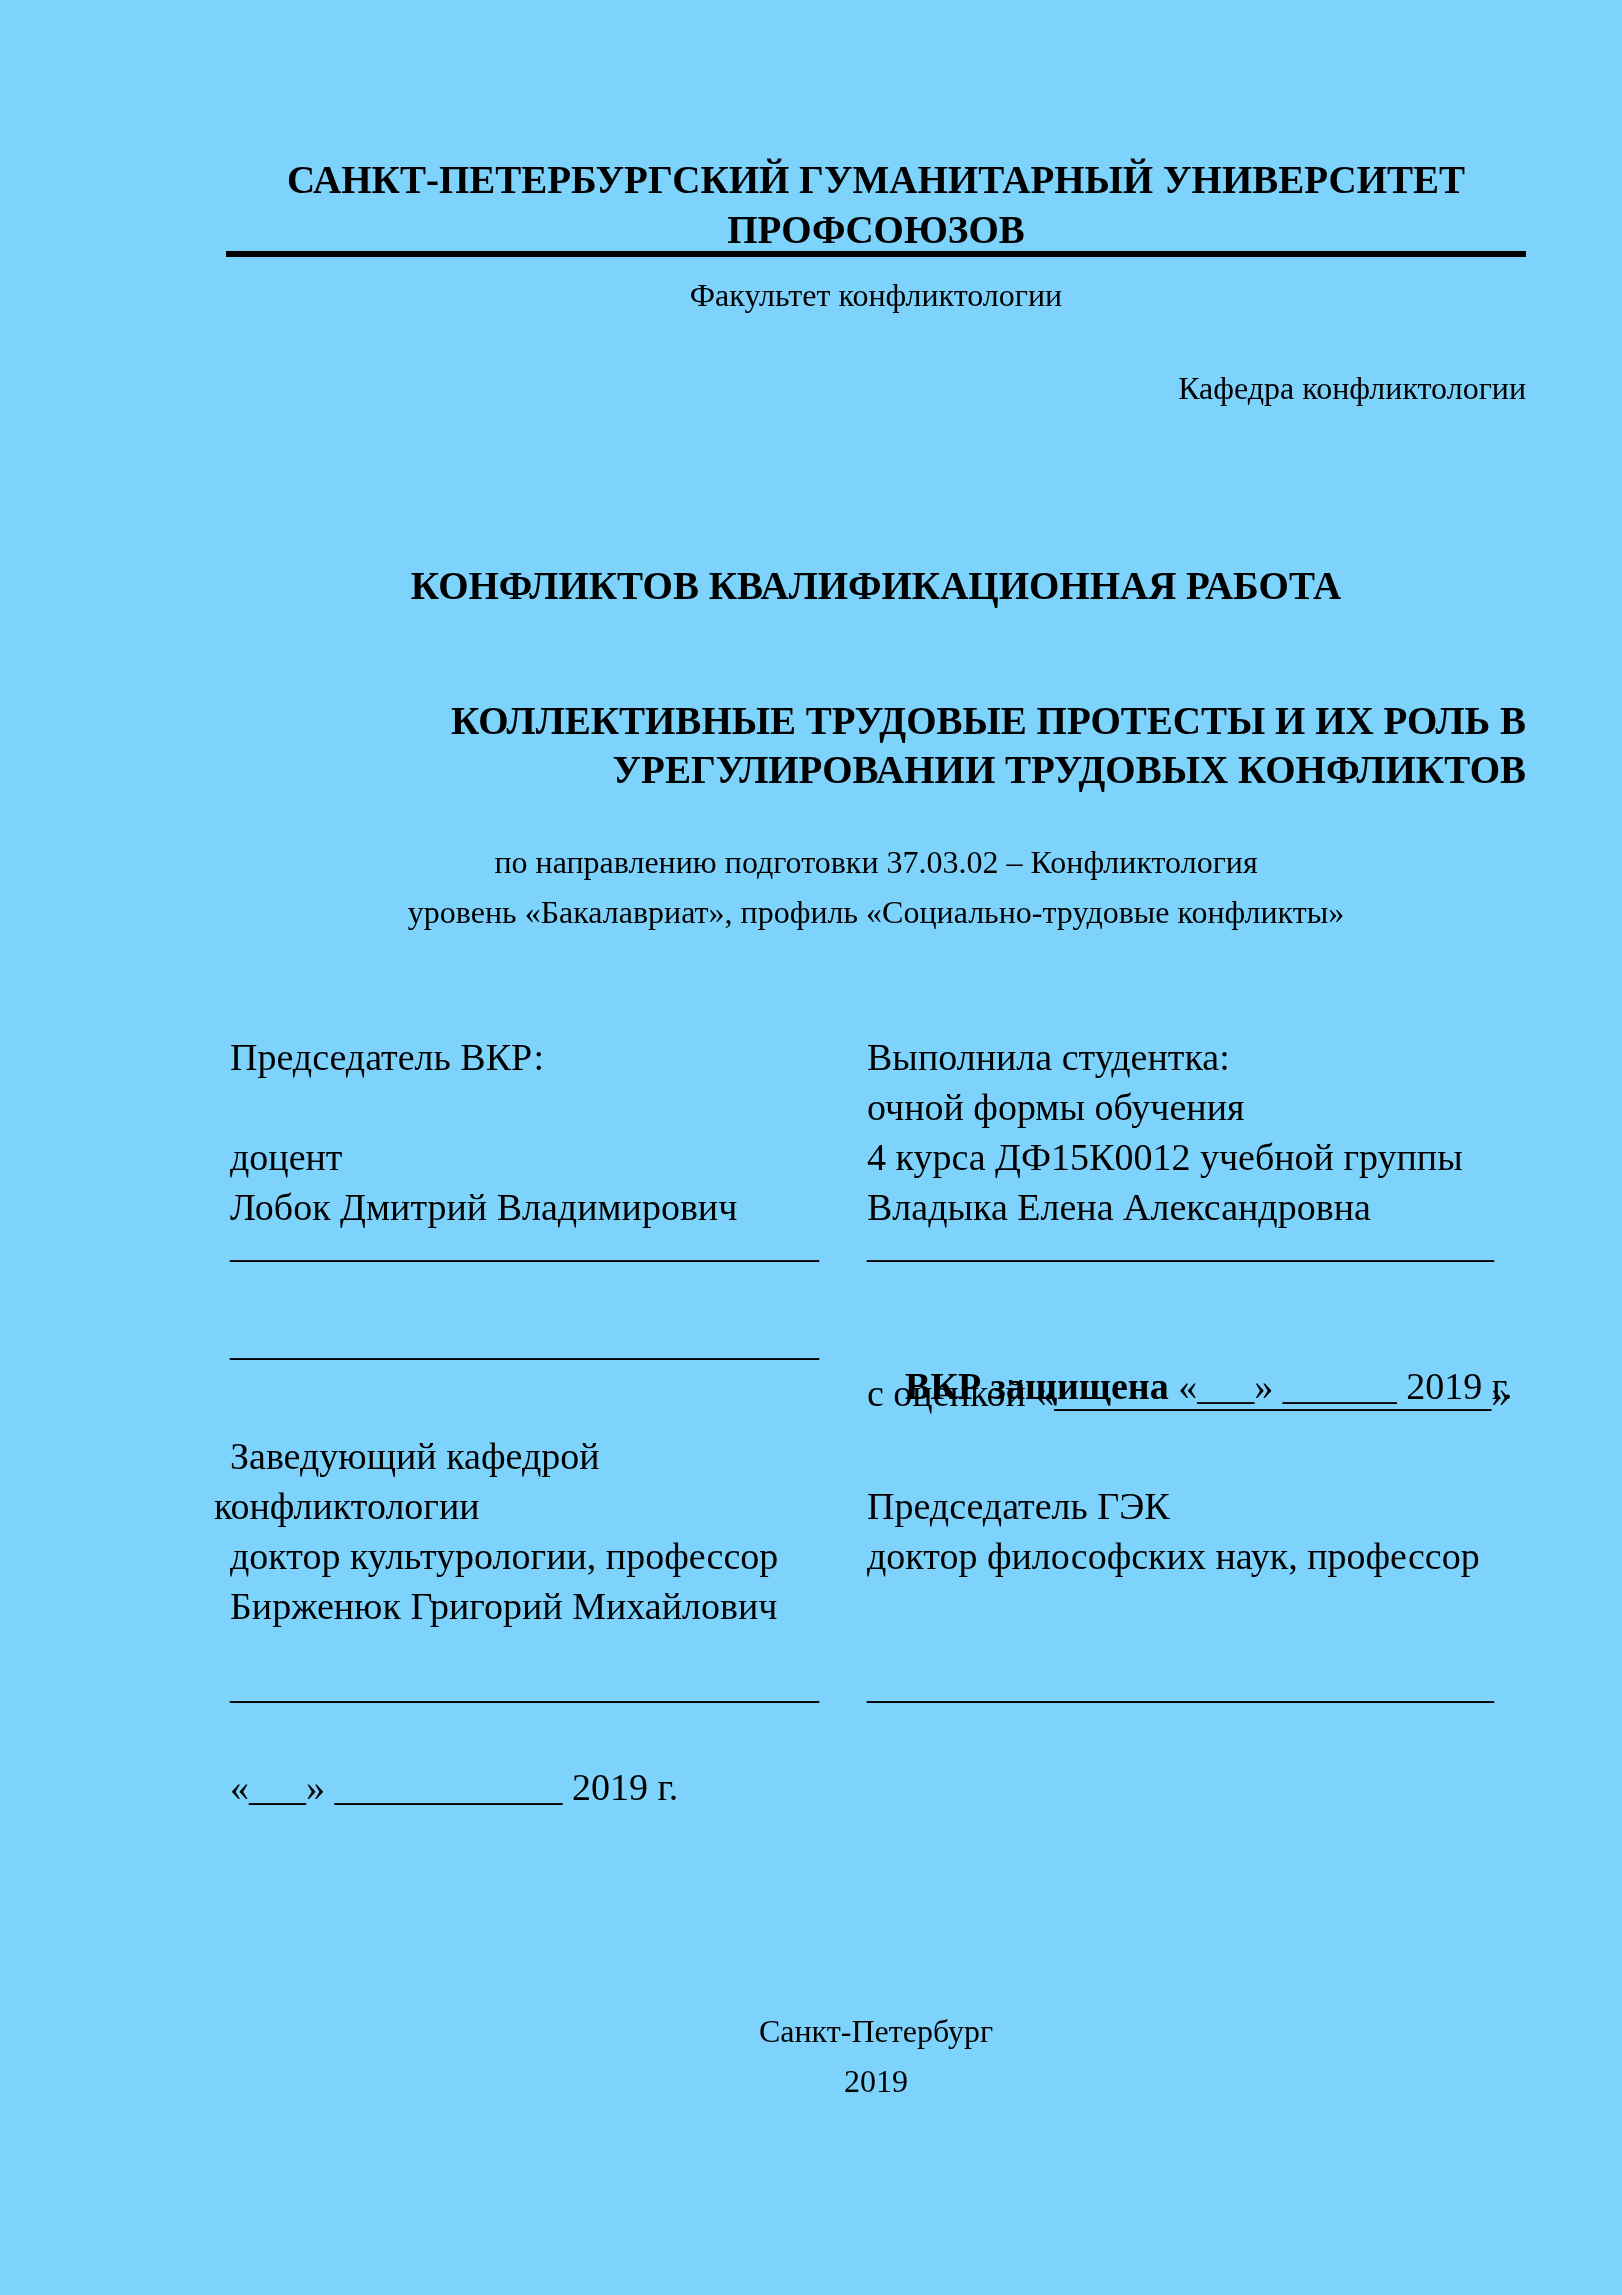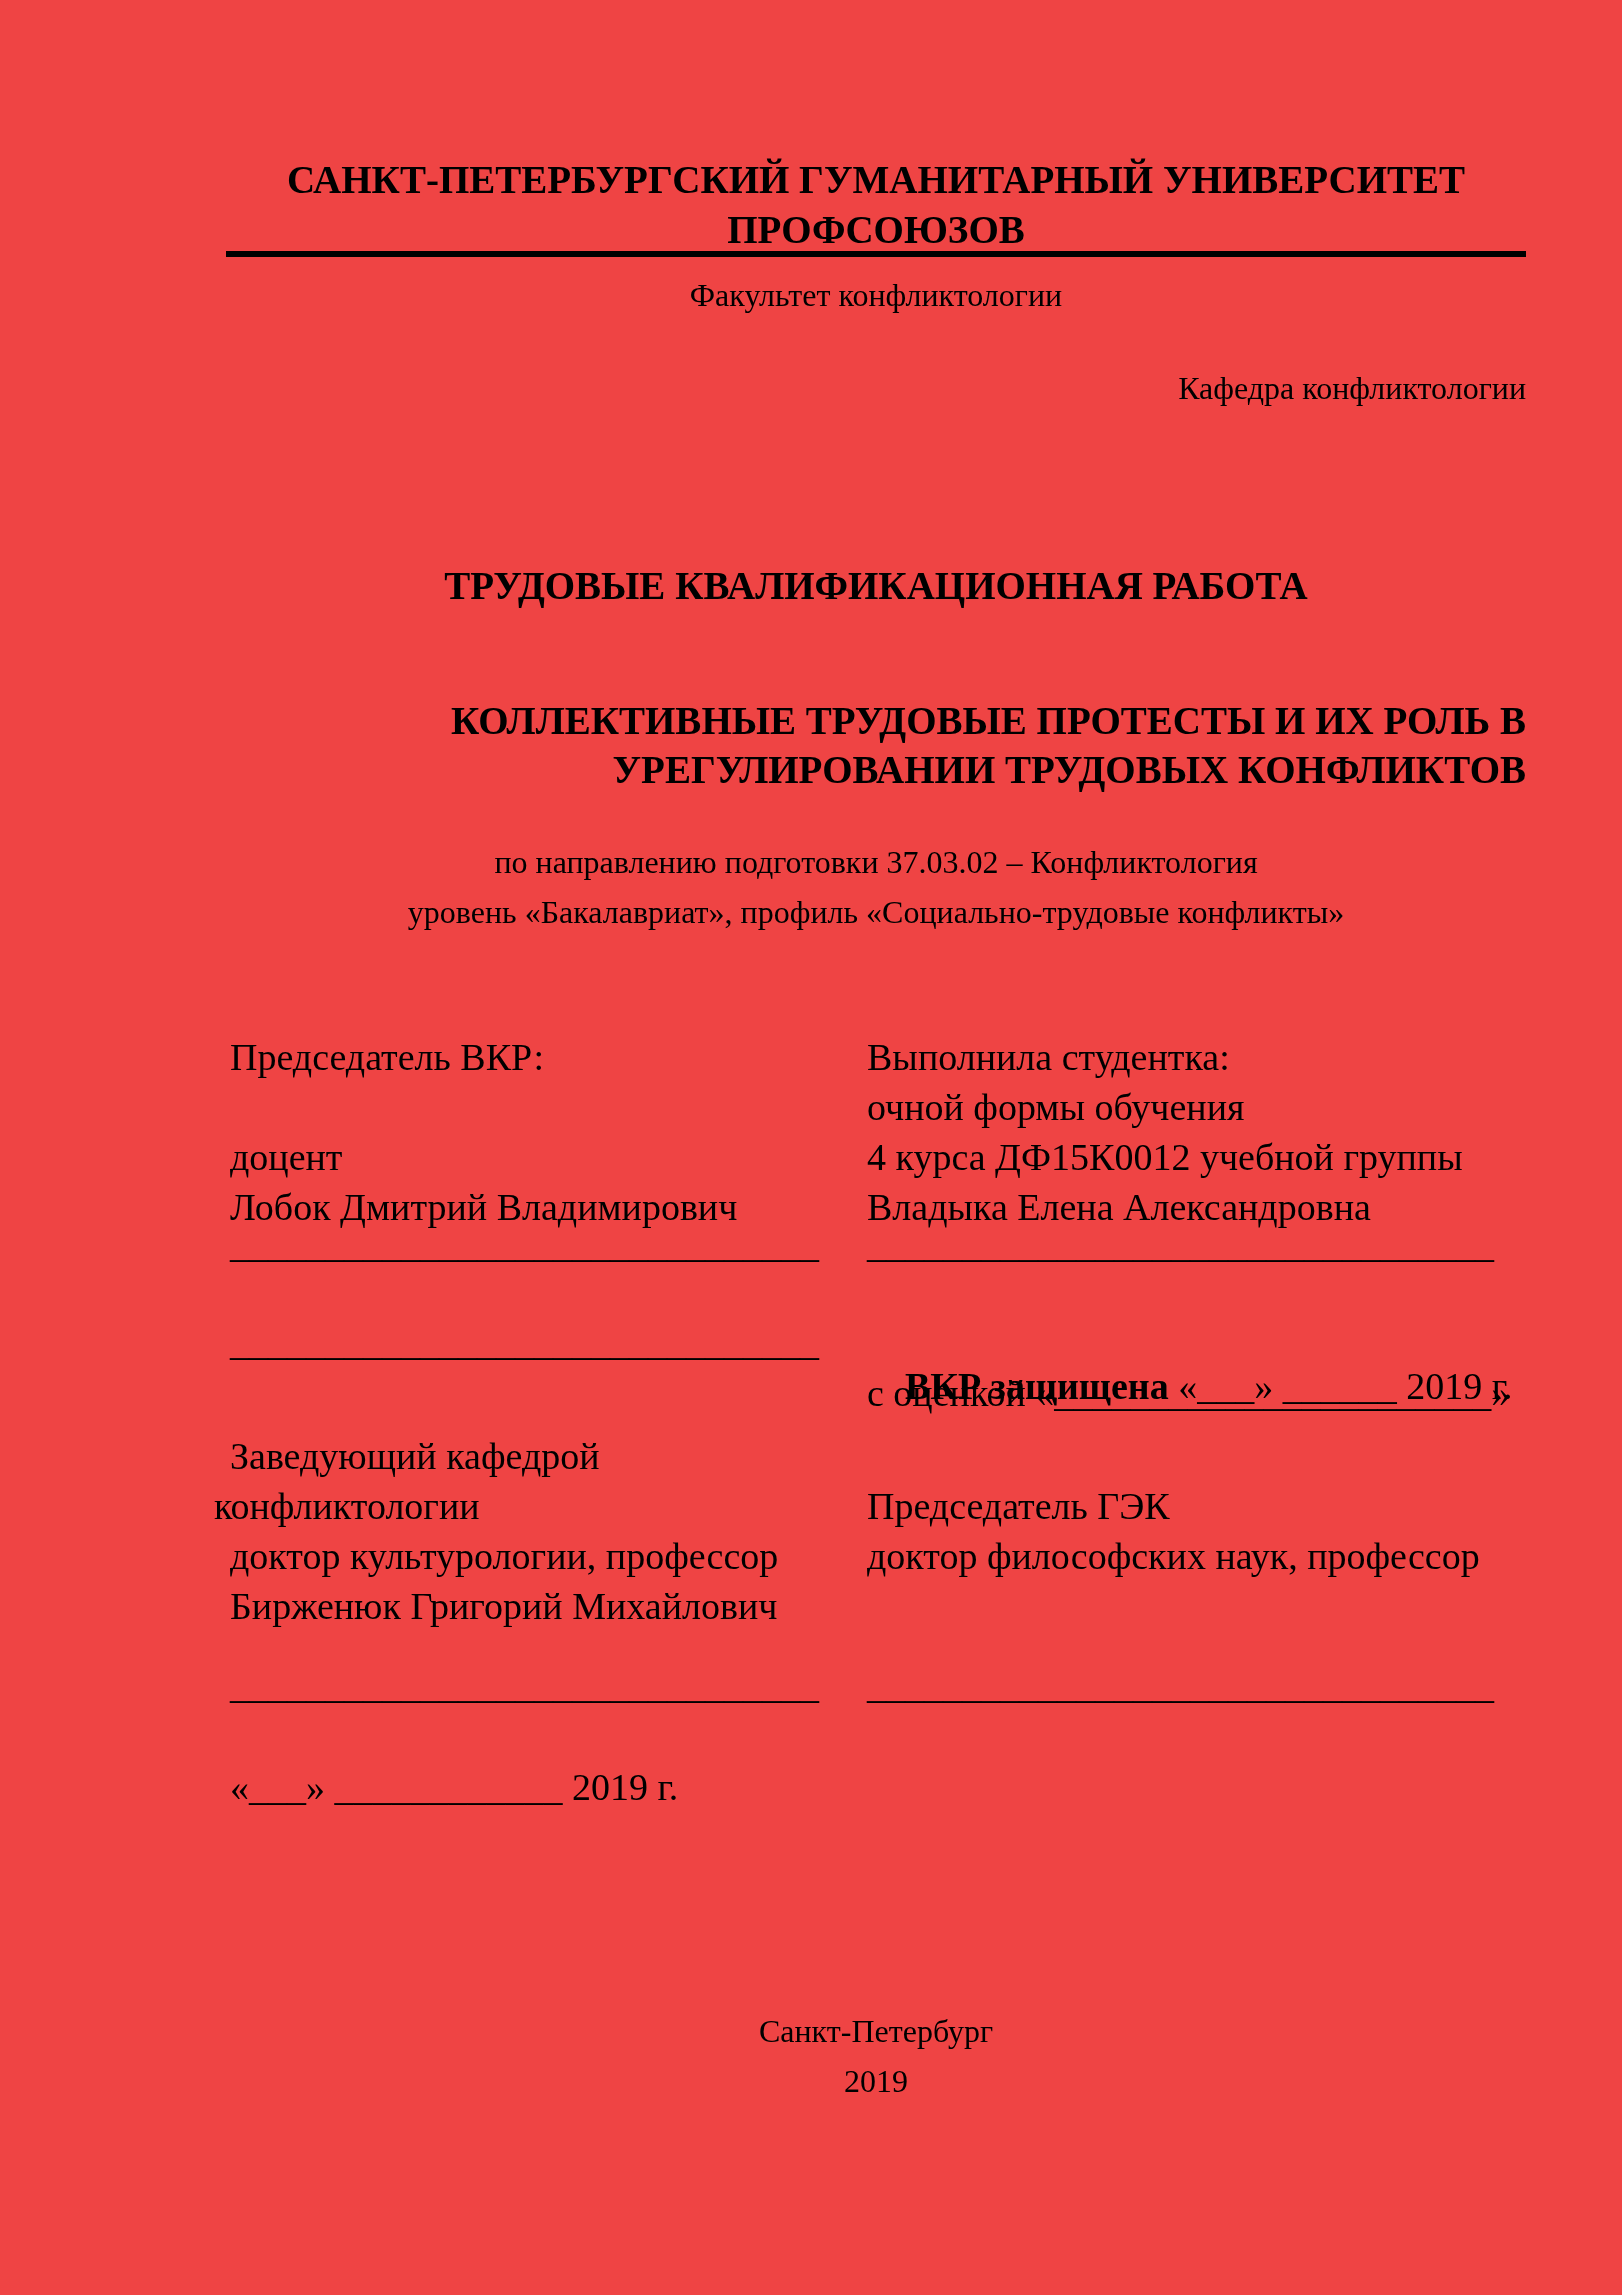--- a/index.html
+++ b/index.html
@@ -1,20 +1,20 @@
 <!DOCTYPE html>
 <html style="font-size:12.6px"><head>
 <meta charset="utf-8">
 <style>
   html, body { margin: 0; padding: 0; background: #ffffff; }
   .page {
     position: relative;
     width: 1623px;
     height: 2295px;
-    background: #ef4444;
+    background: #7dd3fc;
     color: #000000;
     font-family: "Liberation Serif", "DejaVu Serif", serif;
     overflow: hidden;
   }
   .abs { position: absolute; }
   .content { left: 226px; width: 1300px; }
   .c { text-align: center; }
   .r { text-align: right; }
   .b { font-weight: bold; }
   .doc {
@@ -46,21 +46,21 @@
 
   <div class="abs content c headline" style="top:155px;">САНКТ-ПЕТЕРБУРГСКИЙ ГУМАНИТАРНЫЙ УНИВЕРСИТЕТ
 ПРОФСОЮЗОВ</div>
 
   <div class="abs content rule" style="top:251px;"></div>
 
   <div class="abs content c multi" style="top:270px;">Факультет конфликтологии</div>
 
   <div class="abs content r multi" style="top:363px;">Кафедра конфликтологии</div>
 
-  <div class="abs content c headline" style="top:561px;">ТРУДОВЫЕ КВАЛИФИКАЦИОННАЯ РАБОТА</div>
+  <div class="abs content c headline" style="top:561px;">КОНФЛИКТОВ КВАЛИФИКАЦИОННАЯ РАБОТА</div>
 
   <div class="abs content c headline" style="top:696px; line-height:49px;text-align:right;">КОЛЛЕКТИВНЫЕ ТРУДОВЫЕ ПРОТЕСТЫ И ИХ РОЛЬ В
 УРЕГУЛИРОВАНИИ ТРУДОВЫХ КОНФЛИКТОВ</div>
 
   <div class="abs content c multi" style="top:837px;">по направлению подготовки 37.03.02 – Конфликтология
 уровень «Бакалавриат», профиль «Социально-трудовые конфликты»</div>
 
   <div class="abs doc" style="left:230px; top:1035px;">Председатель ВКР:</div>
   <div class="abs doc" style="left:230px; top:1135px;">доцент</div>
   <div class="abs doc" style="left:230px; top:1185px;">Лобок Дмитрий Владимирович</div>

